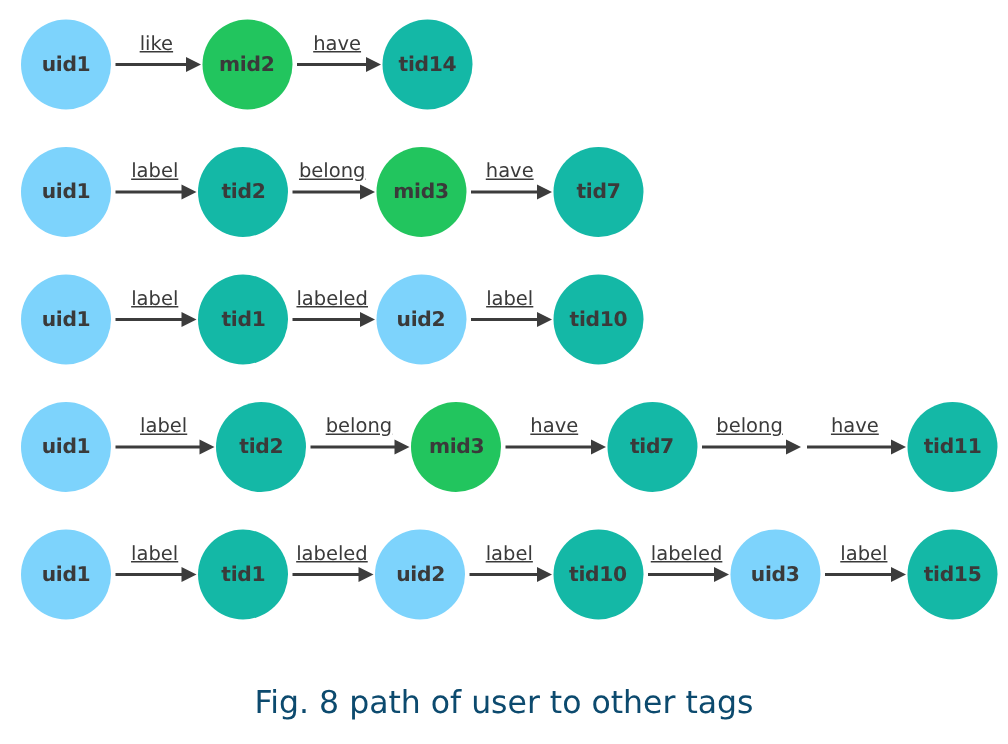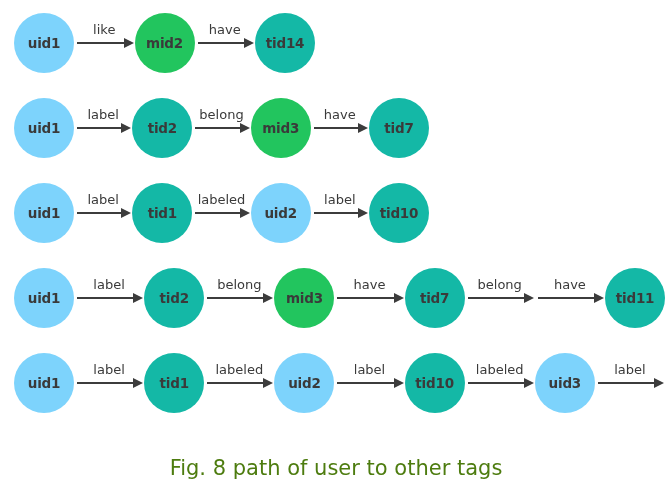--- a/index.html
+++ b/index.html
@@ -77,20 +77,21 @@
   }
   .edge .elabel {
     position: absolute;
     left: 50%;
     transform: translateX(-50%);
     bottom: 36px;
     white-space: nowrap;
     font-size: 13px;
     font-weight: normal;
     color: #3a3a3a;
+    text-decoration: underline;
   }
 
   
   .row-0 { top: 11px; }
   .row-1 { top: 96px; }
   .row-2 { top: 181px; }
   .row-3 { top: 266px; }
   .row-4 { top: 351px; }
 
   
@@ -105,21 +106,21 @@
     position: absolute;
     left: 0;
     top: 440px;
     width: 672px;
     height: 56px;
     display: flex;
     align-items: center;
     justify-content: center;
     font-size: 21px;
     font-weight: normal;
-    color: #4d7c0f;
+    color: #0c4a6e;
   }
 </style>
 </head>
 <body>
 
 <div id="figure">
     <div class="row row-0 len-3">
       <div class="node user">uid1</div>
       <div class="edge">
         <div class="line"></div>
@@ -232,18 +233,19 @@
         <div class="line"></div>
         <div class="head"></div>
         <div class="elabel">labeled</div>
       </div>
       <div class="node user">uid3</div>
       <div class="edge">
         <div class="line"></div>
         <div class="head"></div>
         <div class="elabel">label</div>
       </div>
+      <div class="node tag">tid15</div>
     </div>
   </div>
 
 <div id="caption">
   <span>Fig. 8 path of user to other tags</span>
 </div>
 
 </body></html>

